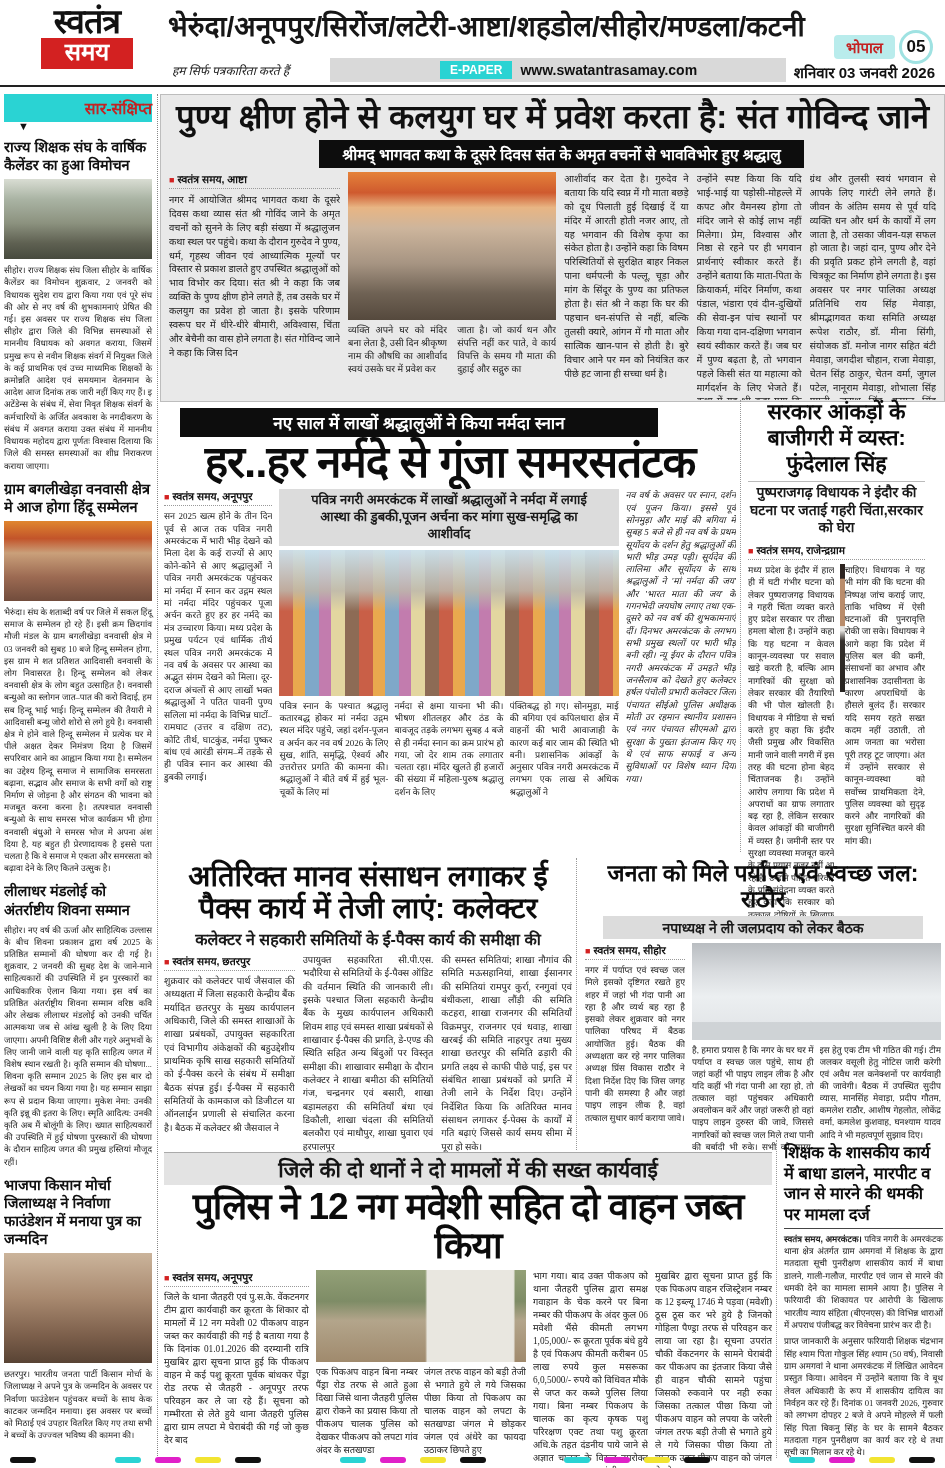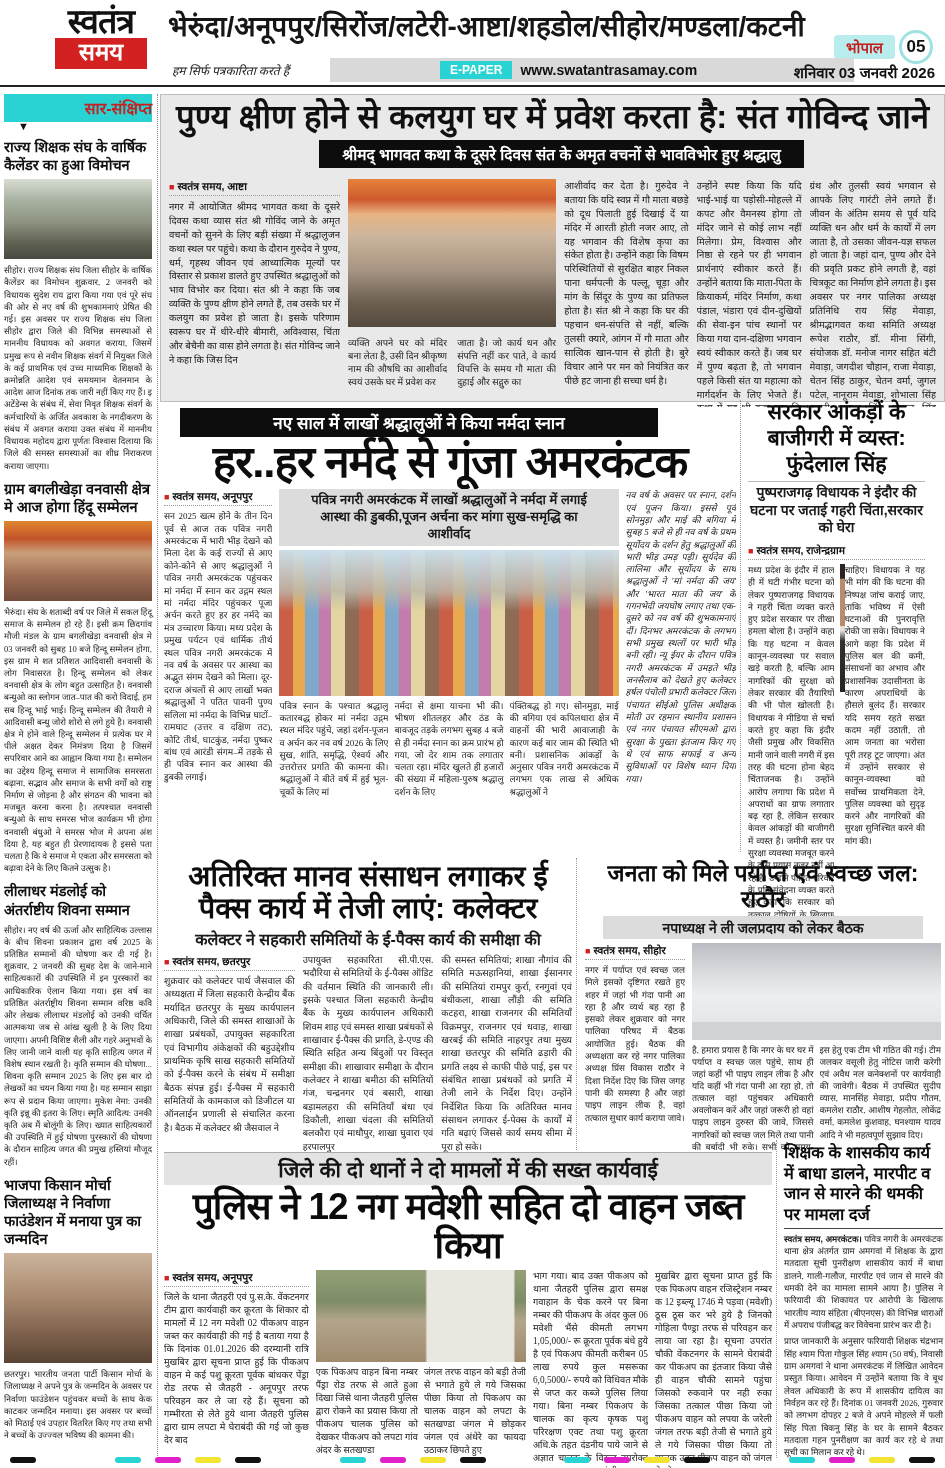--- a/index.html
+++ b/index.html
@@ -1,29 +1,29 @@
 <!DOCTYPE html>
 <html><head>
 <meta charset="utf-8">
 <style>
   * { margin:0; padding:0; box-sizing:border-box; }
   body { background:#f2f2f2; font-family:"Liberation Sans", sans-serif; }
   .page { position:relative; width:945px; height:1468px; margin:0 auto; background:#ffffff; overflow:hidden; color:#1a1a1a; }
 
   
   .mast { position:absolute; left:0; top:0; width:945px; height:88px; }
-  .logo { position:absolute; left:26px; top:4px; width:150px; text-align:center; }
+  .logo { position:absolute; left:12px; top:4px; width:150px; text-align:center; }
   .logo-top { font-size:34px; font-weight:800; color:#111; letter-spacing:-1px; line-height:1.0; }
   .logo-bottom { display:inline-block; background:#d32121; color:#fff; font-weight:800; font-size:24px; padding:0 24px 2px; line-height:1.2; }
   .cities { position:absolute; left:168px; top:6px; width:640px; font-size:28px; font-weight:800; color:#161616; white-space:nowrap; overflow:hidden; }
   .badge-wrap { position:absolute; right:12px; top:30px; display:flex; align-items:center; gap:4px; }
   .edition-pill { background:#b9ecec; color:#c42222; font-weight:800; font-size:15px; padding:2px 12px; border-radius:4px; }
   .page-circle { width:34px; height:34px; border-radius:50%; background:#fff; border:3px solid #9fe2e2; color:#111; font-weight:800; font-size:17px; display:flex; align-items:center; justify-content:center; }
   .tagline { position:absolute; left:172px; top:62px; font-size:12px; font-style:italic; color:#222; font-family:"Liberation Serif", serif; }
-  .epaper-bar { position:absolute; left:330px; top:58px; width:524px; height:24px; background:#d9d9d9; display:flex; align-items:center; gap:8px; padding-left:110px; }
+  .epaper-bar { position:absolute; left:330px; top:58px; width:456px; height:24px; background:#d9d9d9; display:flex; align-items:center; gap:8px; padding-left:110px; }
   .epaper-chip { background:#2ad3d3; color:#ffffff; font-weight:800; font-size:12px; padding:2px 10px; }
   .website { font-size:14px; font-weight:700; color:#111; }
   .mast-date { position:absolute; right:10px; top:62px; font-size:15px; font-weight:800; color:#111; }
   .mast-rule { position:absolute; left:0; top:85px; width:945px; height:2px; background:#222; }
 
   
   .byline { font-size:10.5px; font-weight:800; color:#111; padding-bottom:2px; border-bottom:1px dotted #999; margin-bottom:4px; white-space:nowrap; }
   .byline .sq { color:#d32121; font-size:9px; margin-right:3px; }
   .bodytext { text-align:justify; color:#1c1c1c; font-family:"Liberation Serif", serif; }
   .photo { width:100%; background-size:cover; }
@@ -37,27 +37,27 @@
   .sb-title { font-size:14.5px; font-weight:800; line-height:1.25; color:#111; margin-bottom:5px; }
   .sb-photo { height:80px; margin-bottom:5px; }
   .sb-body { font-size:8.6px; line-height:1.42; }
   .ph-group { background:linear-gradient(180deg,#d9ddd3 0%,#aab4a4 25%,#8c927f 55%,#5f6152 80%,#474a3e 100%); }
   .ph-stage { background:linear-gradient(180deg,#e0862f 0%,#c2542a 22%,#caa07a 40%,#9c6a52 70%,#714c3c 100%); }
   .ph-bday { background:linear-gradient(180deg,#cbb49b 0%,#a98a70 40%,#7c5f4b 75%,#584334 100%); height:110px; }
 
   
   .sec-a { position:absolute; left:160px; top:94px; width:785px; height:308px; background:#e9e9e9; border:1px solid #bdbdbd; padding:4px 8px; }
   .a-head { font-size:33px; font-weight:800; text-align:center; line-height:1.12; color:#101010; }
-  .a-kicker { margin:4px 0 11px 150px; width:485px; background:#0d0d0d; color:#ffffff; font-weight:800; font-size:15.5px; text-align:center; padding:3px 4px; }
+  .a-kicker { margin:4px 0 4px 150px; width:485px; background:#0d0d0d; color:#ffffff; font-weight:800; font-size:15.5px; text-align:center; padding:3px 4px; }
   .a-row { display:flex; gap:8px; height:228px; }
   .a-c1 { width:176px; }
   .a-c1 .bodytext, .a-c3 .bodytext, .a-c4 .bodytext, .a-c5 .bodytext { font-size:9.6px; line-height:1.45; }
   .a-mid { width:214px; display:flex; flex-direction:column; }
   .ph-crowd { height:148px; background:linear-gradient(180deg,#e5823a 0%,#cf5a2e 14%,#e8b584 24%,#cdb59c 38%,#a69482 62%,#6f6254 82%,#55493d 100%); }
-  .a-caps { display:flex; gap:10px; margin-top:10px; flex:1; }
+  .a-caps { display:flex; gap:10px; margin-top:4px; flex:1; }
   .a-caps .bodytext { font-size:9.4px; line-height:1.4; }
   .a-c3 { width:128px; padding-top:0; }
   .a-c4 { width:108px; }
   .a-c5 { width:130px; }
 
   
   .sec-b { position:absolute; left:160px; top:404px; width:580px; height:452px; padding:2px 4px; }
   .b-strip { margin:2px 0 2px 16px; width:478px; background:#0d0d0d; color:#fff; font-weight:800; font-size:17px; text-align:center; padding:3px 0; }
   .b-head { font-size:44px; font-weight:800; text-align:center; line-height:1.05; letter-spacing:-1px; color:#0c0c0c; margin:2px 0 4px; }
   .b-row { display:flex; gap:7px; height:338px; }
@@ -219,21 +219,21 @@
           <div class="bodytext">उन्होंने स्पष्ट किया कि यदि भाई-भाई या पड़ोसी-मोहल्ले में कपट और वैमनस्य होगा तो मंदिर जाने से कोई लाभ नहीं मिलेगा। प्रेम, विश्वास और निष्ठा से रहने पर ही भगवान प्रार्थनाएं स्वीकार करते हैं। उन्होंने बताया कि माता-पिता के क्रियाकर्म, मंदिर निर्माण, कथा पंडाल, भंडारा एवं दीन-दुखियों की सेवा-इन पांच स्थानों पर किया गया दान-दक्षिणा भगवान स्वयं स्वीकार करते हैं। जब घर में पुण्य बढ़ता है, तो भगवान पहले किसी संत या महात्मा को मार्गदर्शन के लिए भेजते हैं। कथा में यह भी कहा गया कि जब पुण्य बढ़ता है, तब अग्नि, जल,</div>
         </div>
       <div class="col a-c5">
           <div class="bodytext">ग्रंथ और तुलसी स्वयं भगवान से आपके लिए गारंटी लेने लगते हैं। जीवन के अंतिम समय से पूर्व यदि व्यक्ति धन और धर्म के कार्यों में लग जाता है, तो उसका जीवन-यज्ञ सफल हो जाता है। जहां दान, पुण्य और देने की प्रवृति प्रकट होने लगती है, वहां चित्रकूट का निर्माण होने लगता है। इस अवसर पर नगर पालिका अध्यक्ष प्रतिनिधि राय सिंह मेवाड़ा, श्रीमद्भागवत कथा समिति अध्यक्ष रूपेश राठौर, डॉ. मीना सिंगी, संयोजक डॉ. मनोज नागर सहित बंटी मेवाड़ा, जगदीश चौहान, राजा मेवाड़ा, चेतन सिंह ठाकुर, चेतन वर्मा, जुगल पटेल, नानूराम मेवाड़ा, शोभाला सिंह मुगली, जटाश सिंह, कृपाल सिंह पटाड़ा, डॉ. रतन सिंह आदि मौजूद रहे।</div>
         </div>
     </div>
   </div>
 
   <div class="sec-b">
     <div class="b-strip">नए साल  में लाखों श्रद्धालुओं ने किया नर्मदा स्नान</div>
-    <div class="b-head">हर..हर नर्मदे से गूंजा अमरकंटक</div>
+    <div class="b-head">हर..हर नर्मदे से गूंजा समरसतंटक</div>
     <div class="b-row">
       <div class="col b-c1">
         <div class="byline"><span class="sq">■</span><span>स्वतंत्र समय, अनूपपुर</span></div>
         <div class="bodytext">सन 2025 खत्म होने के तीन दिन पूर्व से आज तक पवित्र नगरी अमरकंटक में भारी भीड़ देखने को मिला देश के कई राज्यों से आए कोने-कोने से आए श्रद्धालुओं ने पवित्र नगरी अमरकंटक पहुंचकर मां नर्मदा में स्नान कर उद्गम स्थल मां नर्मदा मंदिर पहुंचकर पूजा अर्चन करते हुए हर हर नर्मदे का मंत्र उच्चारण किया। मध्य प्रदेश के प्रमुख पर्यटन एवं धार्मिक तीर्थ स्थल पवित्र नगरी अमरकंटक में नव वर्ष के अवसर पर आस्था का अद्भुत संगम देखने को मिला। दूर-दराज अंचलों से आए लाखों भक्त श्रद्धालुओं ने पतित पावनी पुण्य सलिला मां नर्मदा के विभिन्न घाटों– रामघाट (उत्तर व दक्षिण तट), कोटि तीर्थ, घाटकुंड, नर्मदा पुष्कर बांध एवं आरंडी संगम–में तड़के से ही पवित्र स्नान कर आस्था की डुबकी लगाई।</div>
       </div>
       <div class="b-mid">
         <div class="b-sub">पवित्र नगरी अमरकंटक में लाखों श्रद्धालुओं ने नर्मदा में लगाई आस्था की डुबकी,पूजन अर्चना कर मांगा सुख-समृद्धि का आशीर्वाद</div>
         <div class="photo ph-queue"></div>
         <div class="b-caps">
           <div class="col bodytext" style="flex:1">पवित्र स्नान के पश्चात श्रद्धालु कतारबद्ध होकर मां नर्मदा उद्गम स्थल मंदिर पहुंचे, जहां दर्शन-पूजन व अर्चन कर नव वर्ष 2026 के लिए सुख, शांति, समृद्धि, ऐश्वर्य और उत्तरोत्तर प्रगति की कामना की। श्रद्धालुओं ने बीते वर्ष में हुई भूल-चूकों के लिए मां</div>

